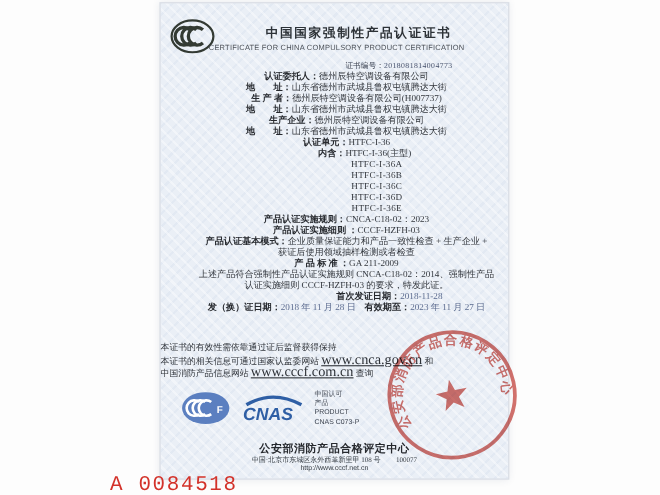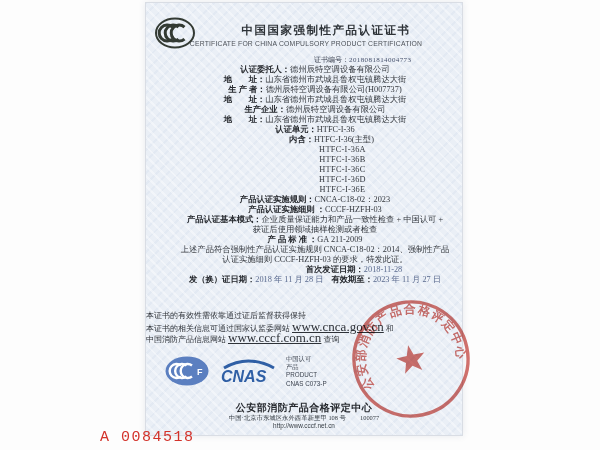--- a/index.html
+++ b/index.html
@@ -55,21 +55,21 @@
     position:absolute;left:207px;top:369px;font-size:8.6px;letter-spacing:1px;
     color:#6b4040;white-space:nowrap;z-index:2;
   }
   .org{position:absolute;left:0;right:0;top:398px;text-align:center;font-size:10px;font-weight:bold;color:#26292e;letter-spacing:0.5px;}
   .addr{position:absolute;left:0;right:0;top:411px;text-align:center;font-size:6.4px;color:#3a4047;white-space:nowrap;}
   .addr .pc{margin-left:14px;}
   .site{position:absolute;left:0;right:0;top:419px;text-align:center;font-size:6.4px;color:#3a4047;font-family:"Liberation Sans","DejaVu Sans",sans-serif;}
   .serial{
     position:absolute;left:100px;top:429px;
     font-family:"Liberation Mono","DejaVu Sans Mono",monospace;
-    font-size:15px;letter-spacing:1.5px;color:#d3322a;
+    font-size:19px;letter-spacing:1.5px;color:#d3322a;
   }
 </style>
 </head>
 <body>
 
 <div class="scan">
   <div class="paper">
 
     <svg class="ccc-logo" width="42" height="34" viewBox="0 0 42 34">
       <ellipse cx="21" cy="17" rx="19" ry="14.5" fill="none" stroke="#333a33" stroke-width="2"></ellipse>
@@ -90,21 +90,21 @@
       <div class="line"><span class="lbl">地　　址：</span><span>山东省德州市武城县鲁权屯镇腾达大街</span></div>
       <div class="line"><span class="lbl">认证单元：</span><span>HTFC-I-36</span></div>
       <div class="line ind-nh"><span class="lbl">内含：</span><span>HTFC-I-36(主型)</span></div>
       <div class="line ind-var">HTFC-I-36A</div>
       <div class="line ind-var">HTFC-I-36B</div>
       <div class="line ind-var">HTFC-I-36C</div>
       <div class="line ind-var">HTFC-I-36D</div>
       <div class="line ind-var">HTFC-I-36E</div>
       <div class="line"><span class="lbl">产品认证实施规则：</span><span>CNCA-C18-02：2023</span></div>
       <div class="line"><span class="lbl">产品认证实施细则 ：</span><span>CCCF-HZFH-03</span></div>
-      <div class="line"><span class="lbl">产品认证基本模式：</span><span>企业质量保证能力和产品一致性检查 + 中国认可 +</span></div>
+      <div class="line"><span class="lbl">产品认证基本模式：</span><span>企业质量保证能力和产品一致性检查 + 生产企业 +</span></div>
       <div class="line">获证后使用领域抽样检测或者检查</div>
       <div class="line"><span class="lbl">产 品 标 准 ：</span><span>GA 211-2009</span></div>
       <div class="line b">上述产品符合强制性产品认证实施规则 CNCA-C18-02：2014、强制性产品</div>
       <div class="line b">认证实施细则 CCCF-HZFH-03 的要求，特发此证。</div>
       <div class="line ind-first"><span class="lbl">首次发证日期：</span><span class="dateval">2018-11-28</span></div>
       <div class="line"><span class="lbl">发（换）证日期：</span><span class="dateval">2018 年 11 月 28 日</span><span class="gap8"></span><span class="lbl">有效期至：</span><span class="dateval">2023 年 11 月 27 日</span></div>
     </div>
 
     <div class="notes">
       <div>本证书的有效性需依靠通过证后监督获得保持</div>

